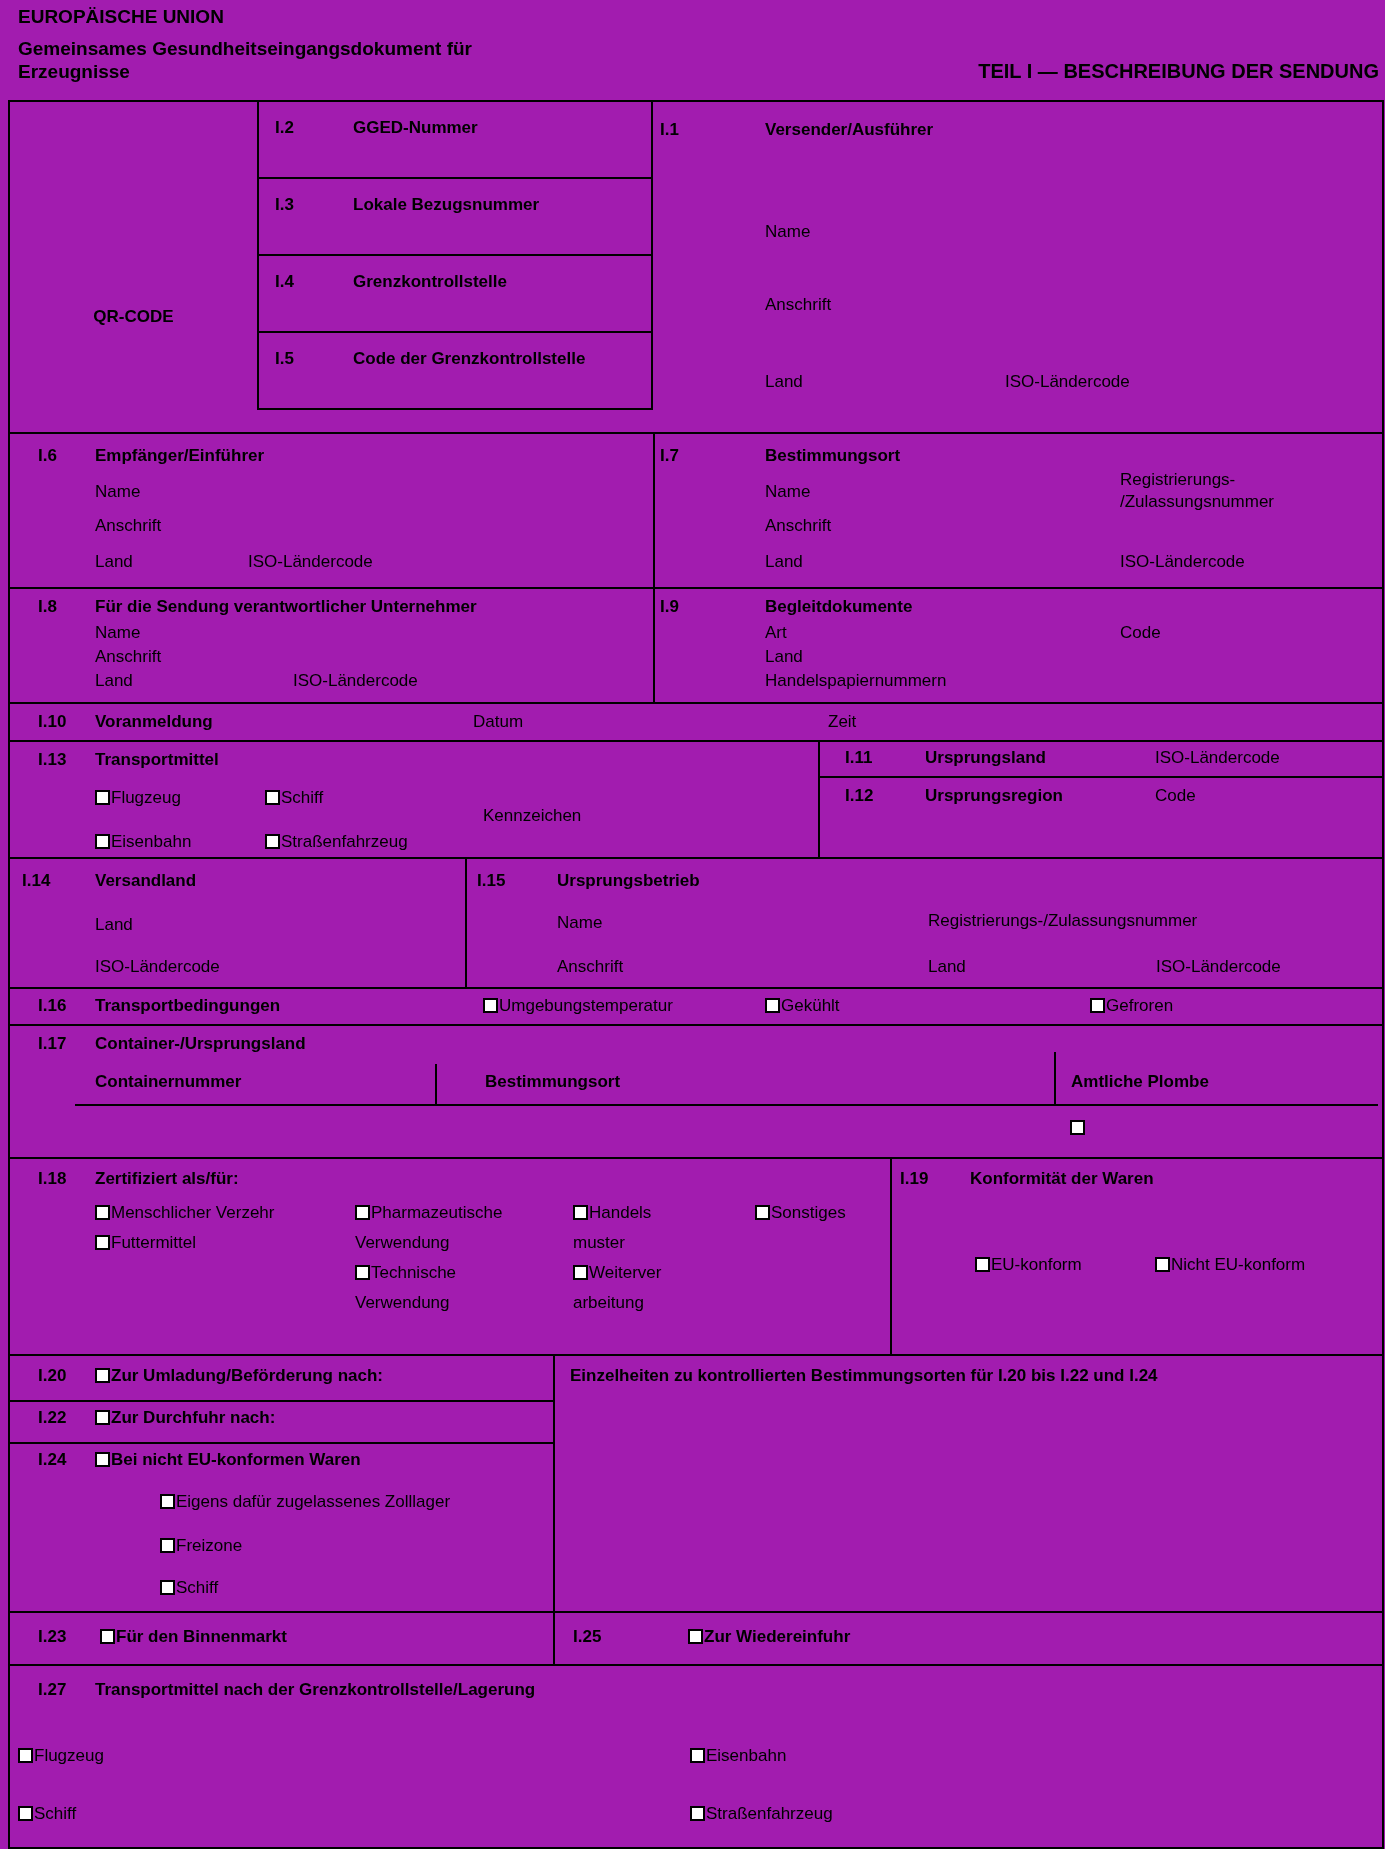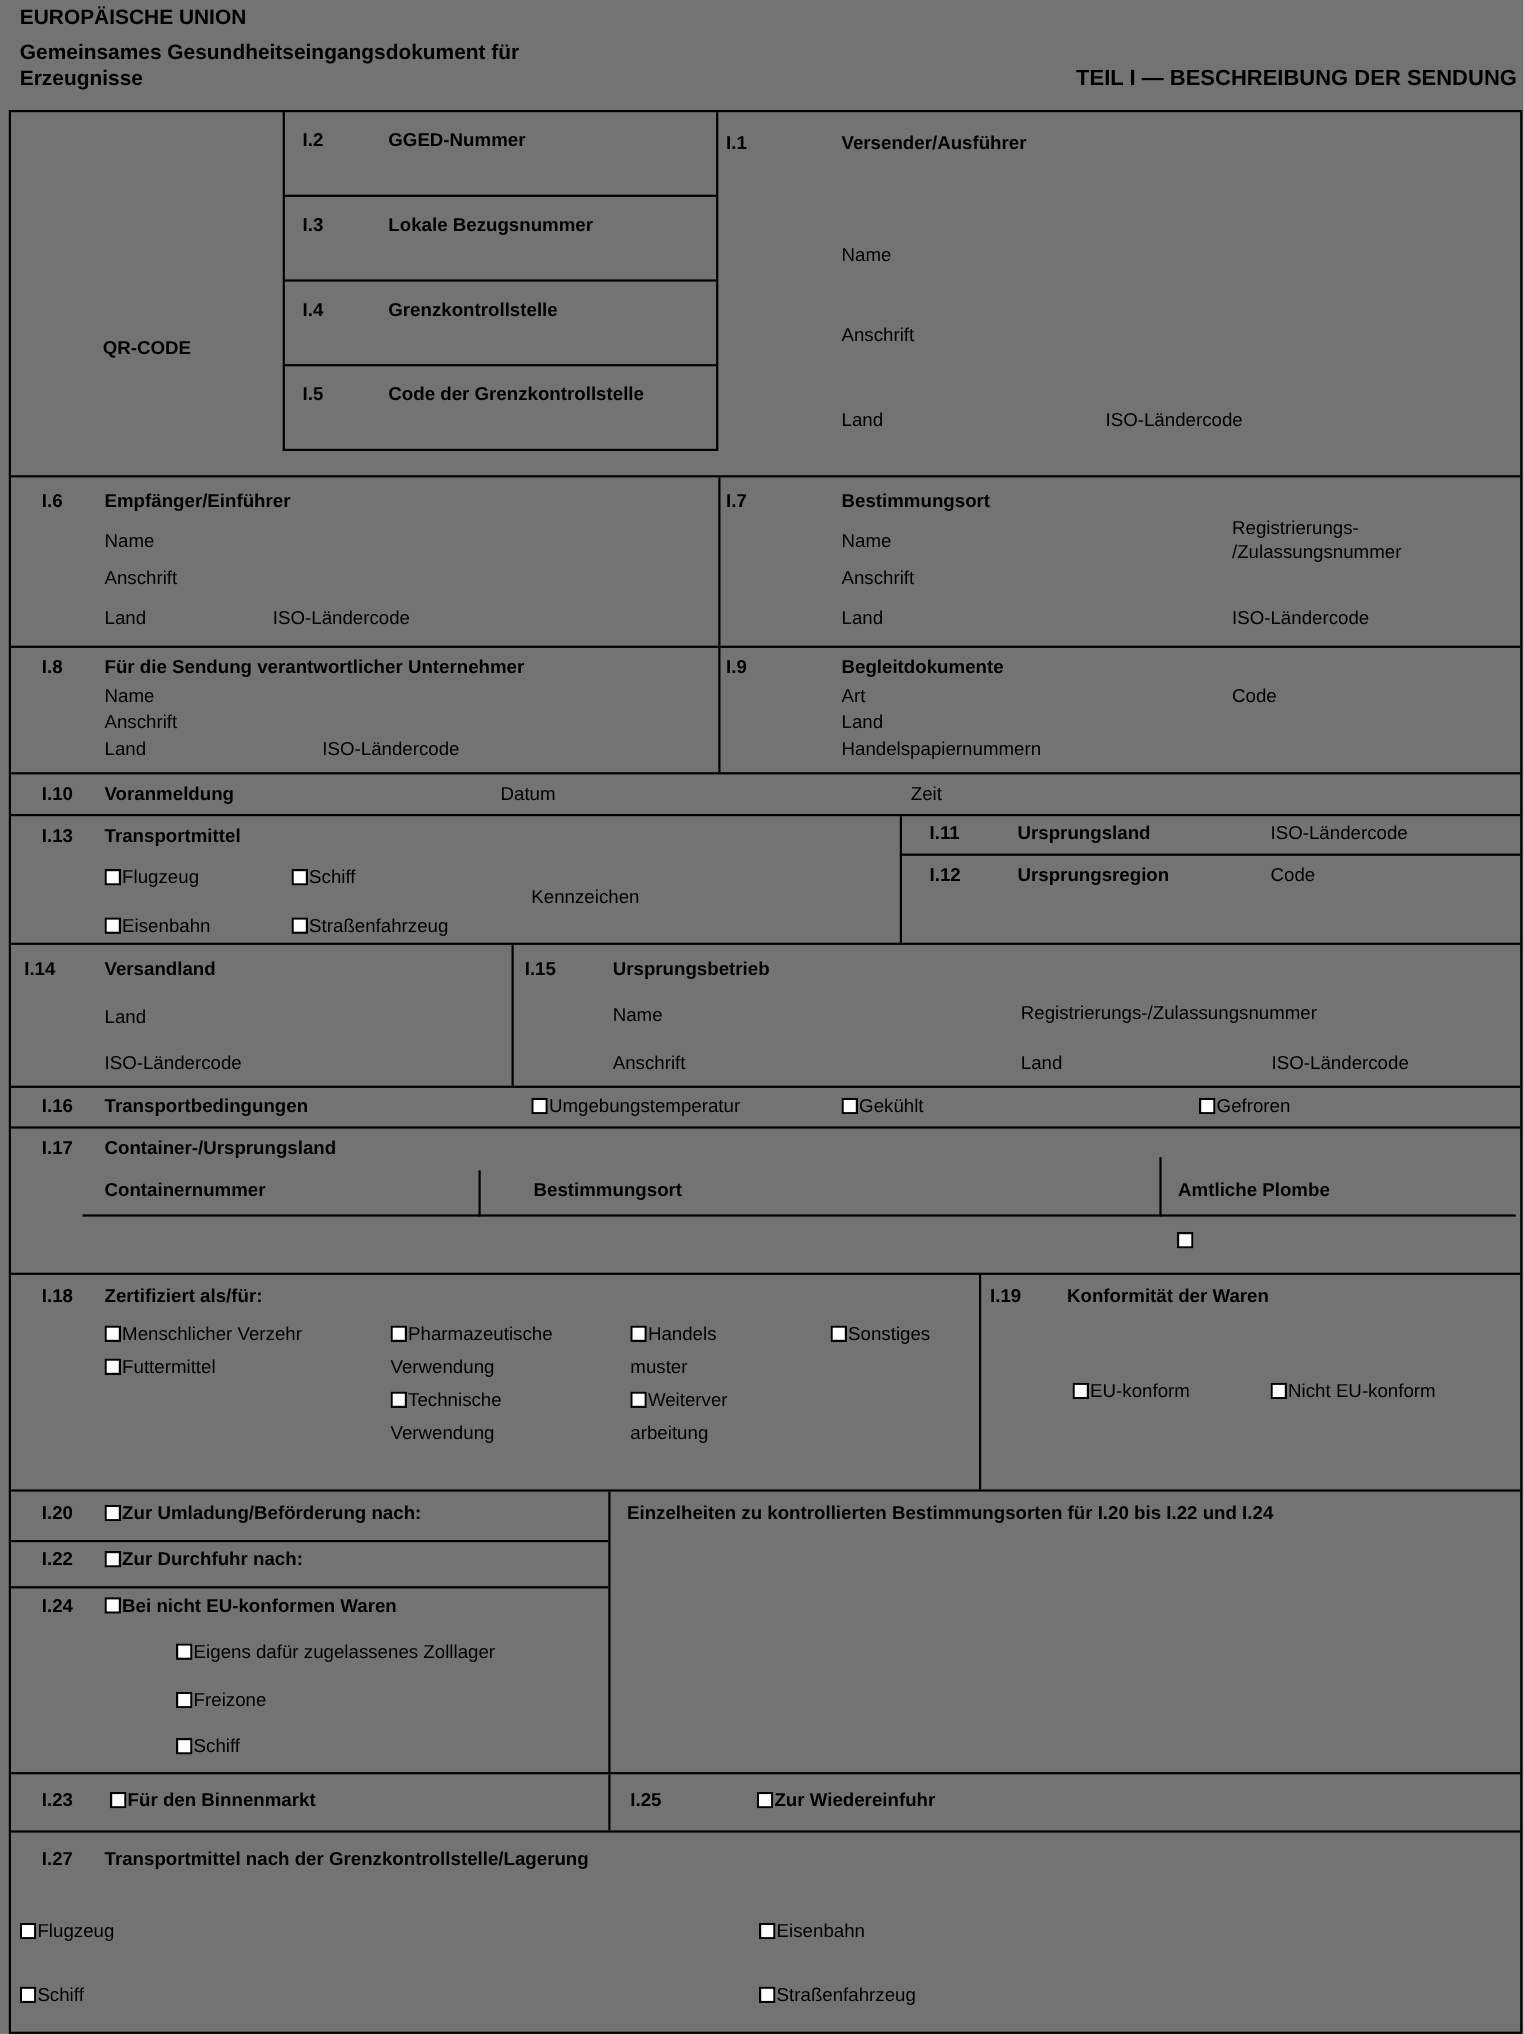--- a/index.html
+++ b/index.html
@@ -1,16 +1,16 @@
 <!DOCTYPE html>
 <html><head>
 <meta charset="utf-8">
 <style>
   html,body{margin:0;padding:0;background:#fff;}
-  .page{position:relative;width:1385px;height:1849px;background:#737373;
+  .page{position:relative;width:1385px;height:1849px;background:#a21caf;
         font-family:"Liberation Sans",sans-serif;color:#000;font-size:17px;overflow:hidden;}
   .abs{position:absolute;white-space:nowrap;}
   .b{font-weight:bold;}
   .hdr-big{font-size:19px;font-weight:bold;}
   .part{font-size:20px;font-weight:bold;}
   .tbl{position:absolute;left:8px;top:100px;width:1372px;height:1745px;
        border:2px solid #000;box-sizing:content-box;}
   .row{position:relative;border-top:2px solid #000;box-sizing:border-box;width:100%;}
   .row.r1{border-top:none;}
   .vd{position:absolute;top:0;bottom:0;width:2px;background:#000;}
@@ -93,21 +93,21 @@
       <span class="abs b" style="left:755px;top:8px">Begleitdokumente</span>
       <span class="abs" style="left:755px;top:34px">Art</span>
       <span class="abs" style="left:1110px;top:34px">Code</span>
       <span class="abs" style="left:755px;top:58px">Land</span>
       <span class="abs" style="left:755px;top:82px">Handelspapiernummern</span>
     </div>
 
     <div class="row" style="height:38px">
       <span class="abs b" style="left:28px;top:8px">I.10</span>
       <span class="abs b" style="left:85px;top:8px">Voranmeldung</span>
-      <span class="abs" style="left:445px;top:8px">Datum</span>
+      <span class="abs" style="left:463px;top:8px">Datum</span>
       <span class="abs" style="left:818px;top:8px">Zeit</span>
     </div>
 
     <div class="row" style="height:117px">
       <div class="vd" style="left:808px"></div>
       <span class="abs b" style="left:28px;top:8px">I.13</span>
       <span class="abs b" style="left:85px;top:8px">Transportmittel</span>
       <span class="abs" style="left:85px;top:46px"><span class="cb"></span><span>Flugzeug</span></span>
       <span class="abs" style="left:255px;top:46px"><span class="cb"></span><span>Schiff</span></span>
       <span class="abs" style="left:85px;top:90px"><span class="cb"></span><span>Eisenbahn</span></span>

